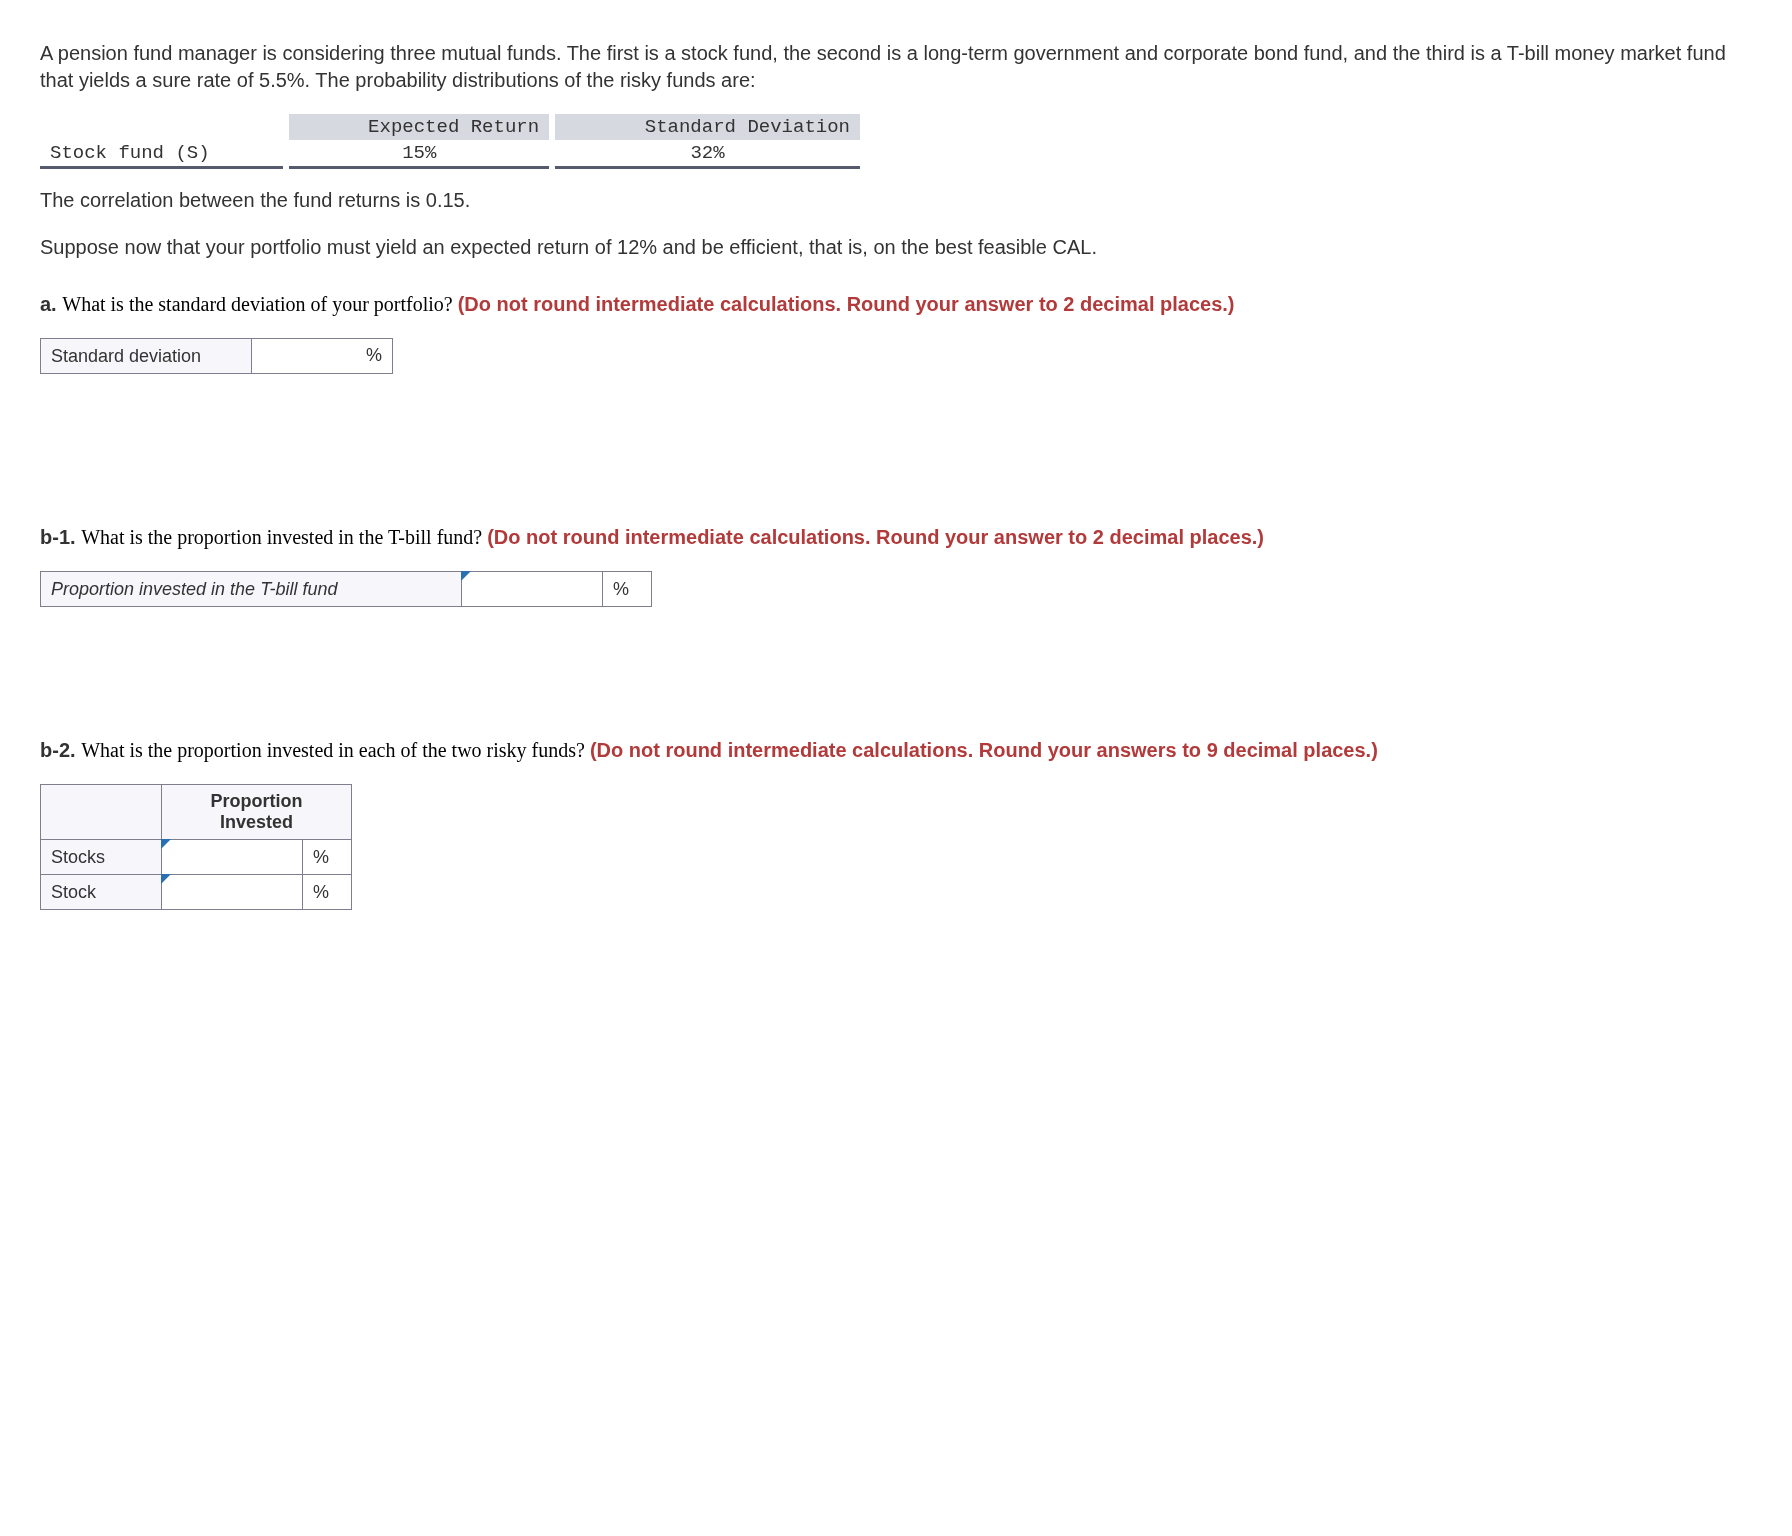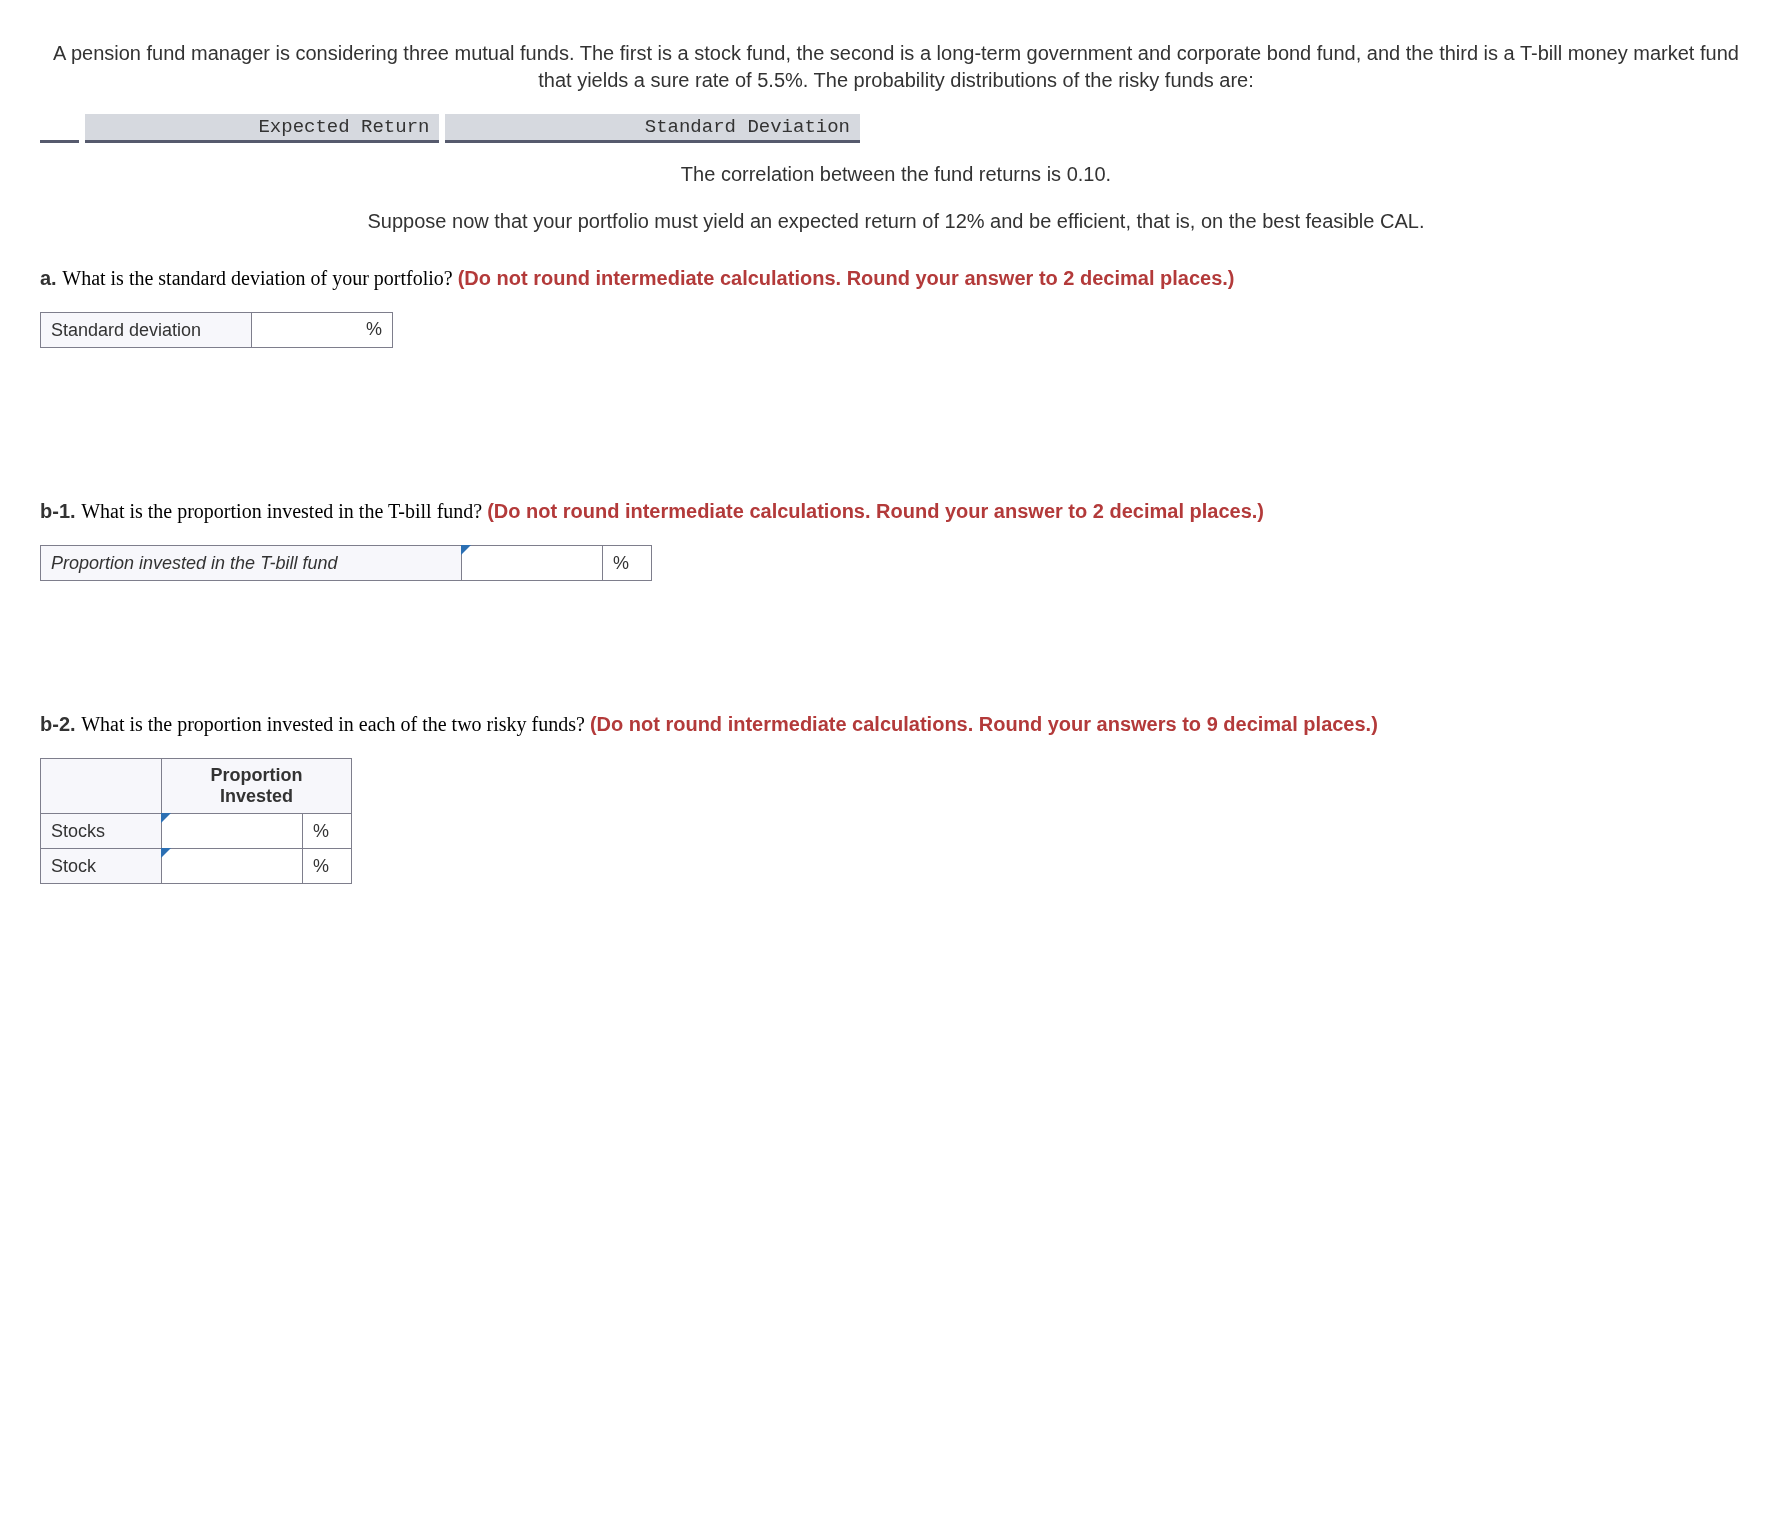--- a/index.html
+++ b/index.html
@@ -8,21 +8,20 @@
     color: #333;
     margin: 0;
     padding: 40px 40px 60px 40px;
     width: 1712px;
     background: #fff;
   }
   .intro, .para {
     color: #333;
     line-height: 1.35;
     margin-bottom: 20px;
-    text-align: center;
   }
   .question {
     margin-top: 30px;
     margin-bottom: 20px;
     line-height: 1.35;
   }
   .q-label { font-weight: bold; color: #333; }
   .q-text { color: #000000; font-family: Liberation Serif, serif; }
   .red-bold { font-weight: bold; color: #b33a3a; }
 
@@ -109,24 +108,29 @@
 
 <div class="intro">A pension fund manager is considering three mutual funds. The first is a stock fund, the second is a long-term government and corporate bond fund, and the third is a T-bill money market fund that yields a sure rate of 5.5%. The probability distributions of the risky funds are:</div>
 
 <table class="data-table">
   <tbody>
       <tr>
     <th></th>
     <th>Expected Return</th>
     <th>Standard Deviation</th>
   </tr>
+  <tr>
+    <td class="label">Stock fund (S)</td>
+    <td class="val">15%</td>
+    <td class="val">32%</td>
+  </tr>
 </tbody>
   </table>
 
-<div class="para">The correlation between the fund returns is 0.10.</div>
+<div class="para">The correlation between the fund returns is 0.15.</div>
 <div class="para">Suppose now that your portfolio must yield an expected return of 12% and be efficient, that is, on the best feasible CAL.</div>
 
 <div class="question">
   <span class="q-label">a.</span>
   <span class="q-text">What is the standard deviation of your portfolio? </span><span class="red-bold">(Do not round intermediate calculations. Round your answer to 2 decimal places.)</span>
 </div>
 
 <table class="answer-table">
   <tbody>
       <tr>

